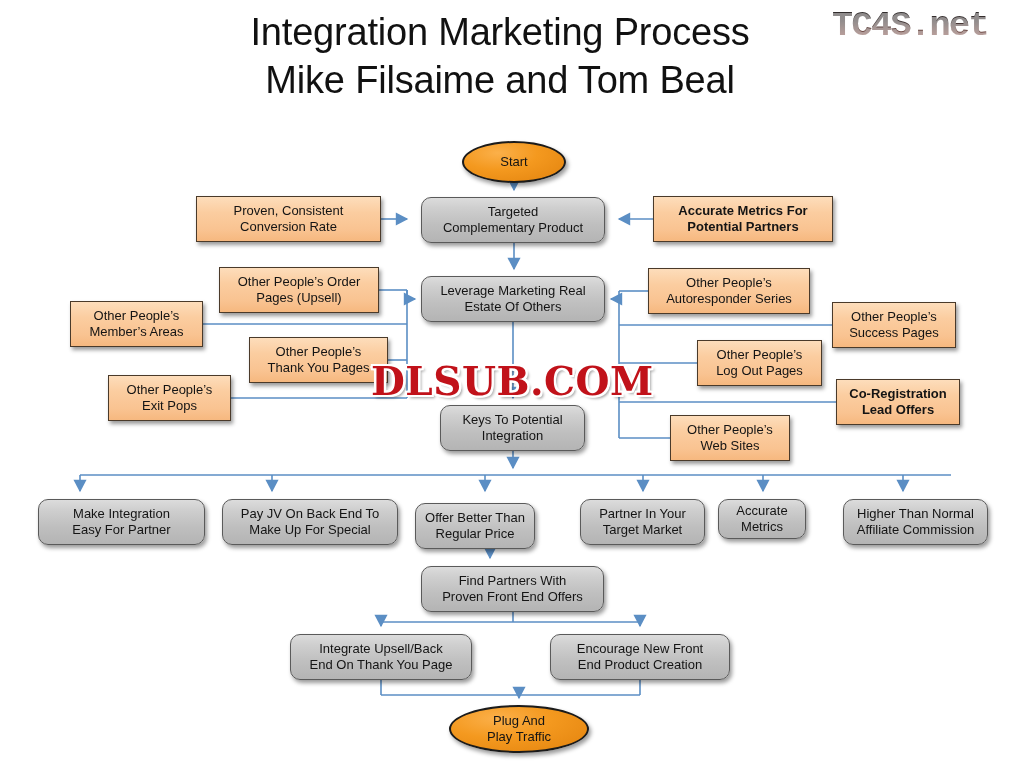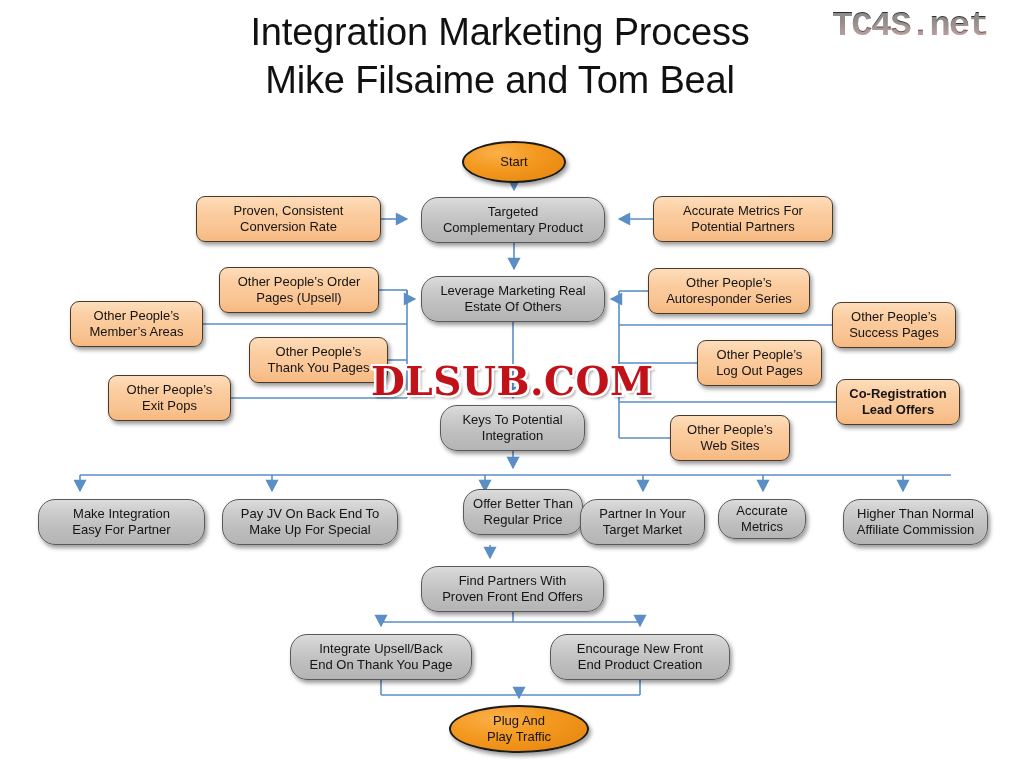--- a/index.html
+++ b/index.html
@@ -98,27 +98,27 @@
     color: #141414;
     font-size: 13px;
     line-height: 16px;
     z-index: 20;
     padding: 2px 5px;
     white-space: pre-line;
   }
   .node.gray {
     background: linear-gradient(180deg, #dcdcdc 0%, #cfcfcf 22%, #bfbfbf 60%, #b4b4b4 100%);
     border: 1.6px solid #5a5a5a;
-    border-radius: 17px;
+    border-radius: 10px;
     box-shadow: 2px 3px 4px rgba(0,0,0,0.40);
   }
   .node.orange {
     background: linear-gradient(180deg, #fdddbb 0%, #fbcda0 35%, #f9c391 75%, #f6b87f 100%);
     border: 1.6px solid #4a3a2a;
-    border-radius: 9px;
+    border-radius: 0;
     box-shadow: 2px 3px 4px rgba(0,0,0,0.40);
   }
   .node.ellipse {
     background: radial-gradient(ellipse at 34% 26%, #fbb04a 0%, #f4991f 42%, #e98b14 78%, #dd8008 100%);
     border: 2px solid #1b1b1b;
     border-radius: 50%;
     box-shadow: 2px 3px 4px rgba(0,0,0,0.40);
   }
 </style>
 </head>
@@ -196,21 +196,21 @@
       <path d="M519,695 L519,698" marker-end="url(#ar-d)"></path>
     </g>
   </svg>
 
   <div id="nodes">
       <div class="node orange ellipse" style="left: 462px; top: 141px; width: 104px; height: 42px;">Start</div>
       <div class="node gray" style="left: 421px; top: 197px; width: 184px; height: 46px;">Targeted
 Complementary Product</div>
       <div class="node orange" style="left: 196px; top: 196px; width: 185px; height: 46px;">Proven, Consistent
 Conversion Rate</div>
-      <div class="node orange" style="left: 653px; top: 196px; width: 180px; height: 46px;">Accurate Metrics For
+      <div class="node orange" style="left: 653px; top: 196px; width: 180px; height: 46px; font-weight: bold;">Accurate Metrics For
 Potential Partners</div>
       <div class="node gray" style="left: 421px; top: 276px; width: 184px; height: 46px;">Leverage Marketing Real
 Estate Of Others</div>
       <div class="node orange" style="left: 219px; top: 267px; width: 160px; height: 46px;">Other People’s Order
 Pages (Upsell)</div>
       <div class="node orange" style="left: 70px; top: 301px; width: 133px; height: 46px;">Other People’s
 Member’s Areas</div>
       <div class="node orange" style="left: 249px; top: 337px; width: 139px; height: 46px;">Other People’s
 Thank You Pages</div>
       <div class="node orange" style="left: 108px; top: 375px; width: 123px; height: 46px;">Other People’s
@@ -224,21 +224,21 @@
       <div class="node orange" style="left: 836px; top: 379px; width: 124px; height: 46px; font-weight: bold;">Co-Registration
 Lead Offers</div>
       <div class="node orange" style="left: 670px; top: 415px; width: 120px; height: 46px;">Other People’s
 Web Sites</div>
       <div class="node gray" style="left: 440px; top: 405px; width: 145px; height: 46px;">Keys To Potential
 Integration</div>
       <div class="node gray" style="left: 38px; top: 499px; width: 167px; height: 46px;">Make Integration
 Easy For Partner</div>
       <div class="node gray" style="left: 222px; top: 499px; width: 176px; height: 46px;">Pay JV On Back End To
 Make Up For Special</div>
-      <div class="node gray" style="left: 415px; top: 489px; width: 120px; height: 46px; margin-left: 48px;">Offer Better Than
+      <div class="node gray" style="left: 415px; top: 503px; width: 120px; height: 46px;">Offer Better Than
 Regular Price</div>
       <div class="node gray" style="left: 580px; top: 499px; width: 125px; height: 46px;">Partner In Your
 Target Market</div>
       <div class="node gray" style="left: 718px; top: 499px; width: 88px; height: 40px;">Accurate
 Metrics</div>
       <div class="node gray" style="left: 820px; top: 499px; width: 145px; height: 46px; margin-left: 23px;">Higher Than Normal
 Affiliate Commission</div>
       <div class="node gray" style="left: 421px; top: 566px; width: 183px; height: 46px;">Find Partners With
 Proven Front End Offers</div>
       <div class="node gray" style="left: 290px; top: 634px; width: 182px; height: 46px;">Integrate Upsell/Back

